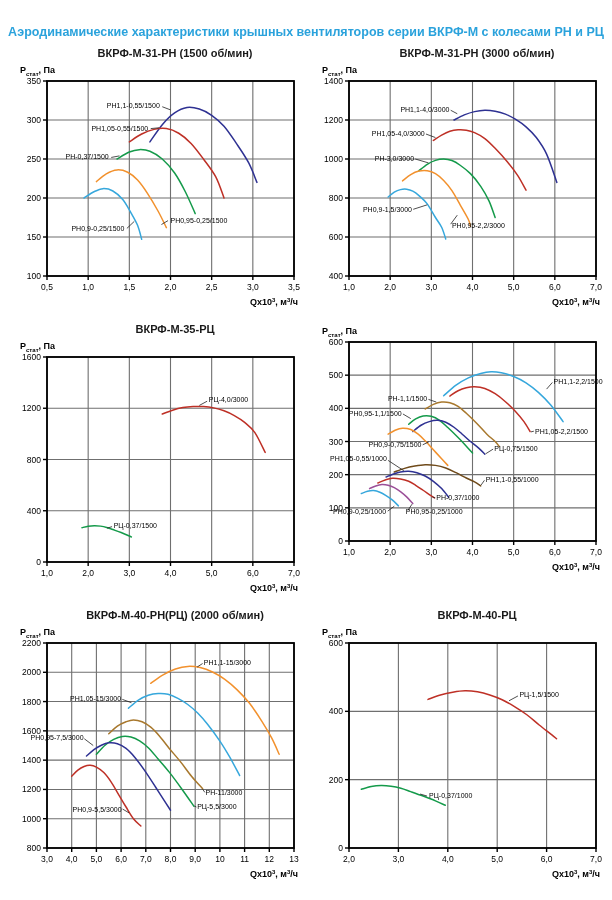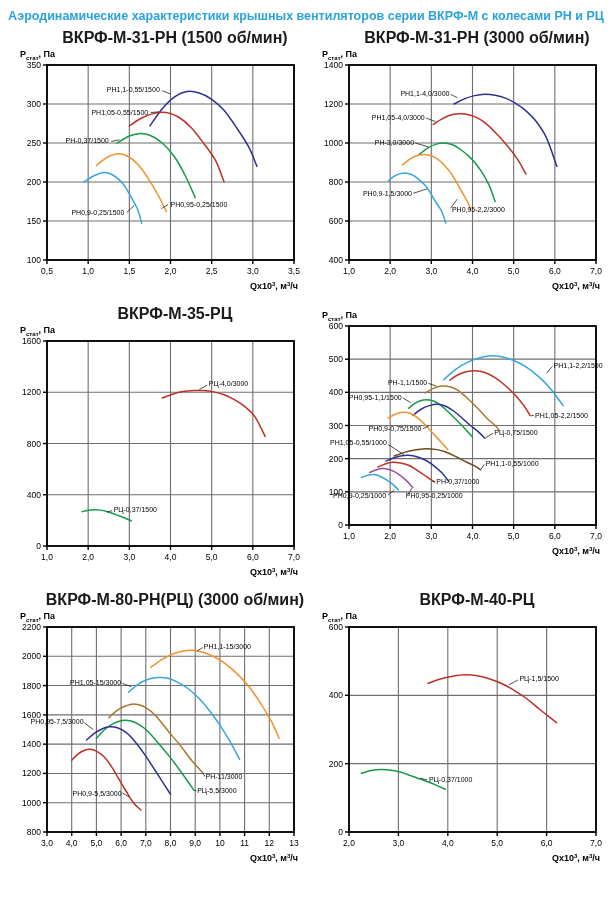--- a/index.html
+++ b/index.html
@@ -2,29 +2,29 @@
 <html><head>
 <meta charset="utf-8">
 <style>
   html,body{margin:0;padding:0;}
   body{
     width:612px;height:900px;background:#ffffff;overflow:hidden;
     font-family:"Liberation Sans",sans-serif;
   }
   .page-title{
     text-align:center;font-weight:bold;font-size:12.5px;color:#2AA2DC;
-    padding:9px 4px 7px 4px;
+    padding:25px 4px 7px 4px;
   }
   .charts-grid{
     display:grid;grid-template-columns:302px 302px;
     row-gap:13px;padding:0 4px;justify-content:center;
   }
   .chart-panel{display:flex;flex-direction:column;align-items:center;}
   .chart-title{
-    font-size:16px;font-weight:bold;color:#1a1a1a;text-align:center;
+    font-size:11px;font-weight:bold;color:#1a1a1a;text-align:center;
     line-height:15px;white-space:nowrap;padding-left:40px;
   }
   svg text{font-family:"Liberation Sans",sans-serif;fill:#000;}
   .tick-label{font-size:8.5px;}
   .axis-title{font-size:9px;font-weight:bold;}
   .curve-label{font-size:7px;}
 </style>
 </head>
 <body>
 
@@ -286,21 +286,21 @@
         <path d="M60.58,166.6C61.61,166.15666666666667 64.70166666666667,164.60333333333332 66.76,163.94C68.81833333333334,163.27666666666667 70.87166666666667,162.73000000000002 72.93,162.62C74.98833333333334,162.51 77.05166666666666,162.78333333333333 79.11,163.28C81.16833333333334,163.77666666666667 83.22166666666666,164.54999999999998 85.28,165.6C87.33833333333334,166.65 89.40166666666666,168.0316666666667 91.46,169.58C93.51833333333333,171.12833333333333 95.57166666666666,172.89999999999998 97.63,174.89C99.68833333333333,176.88 102.78,180.41500000000002 103.81,181.52" fill="none" stroke="#9B4F98" stroke-width="1.5" stroke-linecap="round"></path>
         <line x1="98.86833333333334" y1="188.48666666666668" x2="102.98499999999999" y2="182.185" stroke="#222" stroke-width="0.8"></line>
         <text x="96.81" y="192.47666666666666" text-anchor="start" class="curve-label">РН0,95-0,25/1000</text>
         <path d="M52.35,171.57C53.37833333333334,171.18333333333334 56.46166666666667,169.74666666666667 58.52,169.25C60.57833333333333,168.75333333333333 62.64,168.42333333333335 64.7,168.59C66.76,168.75666666666666 68.82166666666666,169.42166666666668 70.88,170.25C72.93833333333333,171.07833333333332 74.99333333333333,172.29 77.05,173.56C79.10666666666667,174.83 81.16166666666666,176.15666666666667 83.22,177.87C85.27833333333334,179.58333333333334 88.37,182.845 89.4,183.84" fill="none" stroke="#36A7DC" stroke-width="1.5" stroke-linecap="round"></path>
         <line x1="78.69666666666666" y1="189.15" x2="85.28333333333333" y2="184.175" stroke="#222" stroke-width="0.8"></line>
         <text x="77.05" y="192.47666666666666" text-anchor="end" class="curve-label">РН0,9-0,25/1000</text>
       </svg>
   </div>
 
   <div class="chart-panel">
-    <div class="chart-title">ВКРФ-М-80-РН(РЦ) (3000 об/мин)</div>
+    <div class="chart-title">ВКРФ-М-40-РН(РЦ) (2000 об/мин)</div>
     <svg width="296" height="258">
         <line x1="40" y1="20" x2="40" y2="225" stroke="#6F6F6F" stroke-width="1.1"></line>
         <line x1="64.7" y1="20" x2="64.7" y2="225" stroke="#6F6F6F" stroke-width="1.1"></line>
         <line x1="89.4" y1="20" x2="89.4" y2="225" stroke="#6F6F6F" stroke-width="1.1"></line>
         <line x1="114.1" y1="20" x2="114.1" y2="225" stroke="#6F6F6F" stroke-width="1.1"></line>
         <line x1="138.8" y1="20" x2="138.8" y2="225" stroke="#6F6F6F" stroke-width="1.1"></line>
         <line x1="163.5" y1="20" x2="163.5" y2="225" stroke="#6F6F6F" stroke-width="1.1"></line>
         <line x1="188.2" y1="20" x2="188.2" y2="225" stroke="#6F6F6F" stroke-width="1.1"></line>
         <line x1="212.89999999999998" y1="20" x2="212.89999999999998" y2="225" stroke="#6F6F6F" stroke-width="1.1"></line>
         <line x1="237.60000000000002" y1="20" x2="237.60000000000002" y2="225" stroke="#6F6F6F" stroke-width="1.1"></line>

